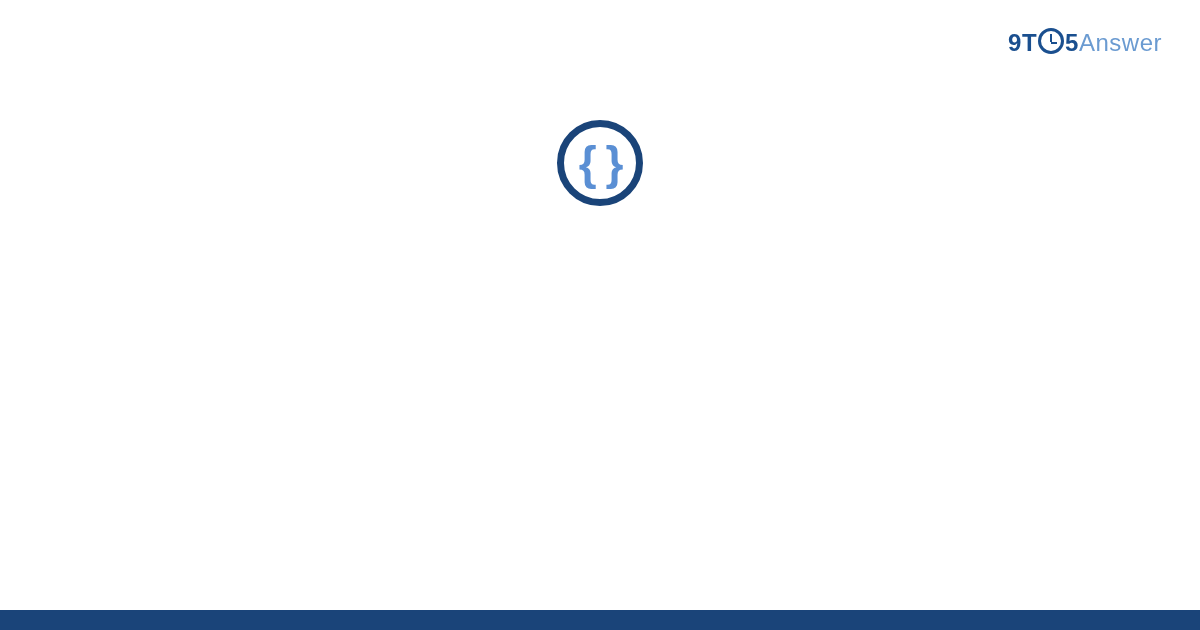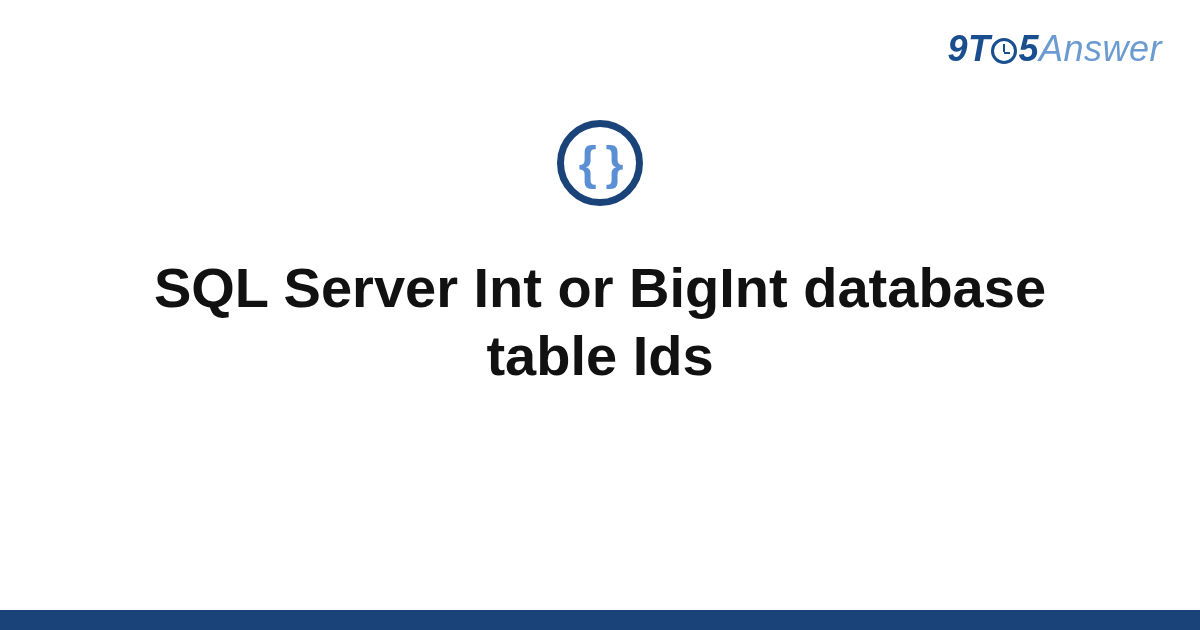--- a/index.html
+++ b/index.html
@@ -12,24 +12,23 @@
       height: 630px;
       background: #ffffff;
       font-family: Arial, Helvetica, sans-serif;
       position: relative;
       overflow: hidden;
     }
     .logo {
       position: absolute;
       top: 28px;
       right: 38px;
-      font-size: 36px;
+      font-size: 24px;
       font-weight: 600;
       letter-spacing: 0.5px;
-      font-style: italic;
     }
     .logo .seg-9t { color: #1a4f8f; font-weight: 700; }
     .logo .clock {
       display: inline-flex;
       align-items: center;
       justify-content: center;
       width: 26px;
       height: 26px;
       border: 3px solid #1a4f8f;
       border-radius: 50%;
@@ -107,16 +106,15 @@
 <body>
 
 <div class="logo">
   <span class="seg-9t">9T</span><span class="clock"></span><span class="seg-5">5</span><span class="seg-answer">Answer</span>
 </div>
 
 <div class="center">
   <div class="brace-badge">
     <span>{ }</span>
   </div>
-  <h1 class="title">SQL Server Int or BigInt database table Ids</h1>
 </div>
 
 <div class="footer-bar"></div>
 
 </body></html>

